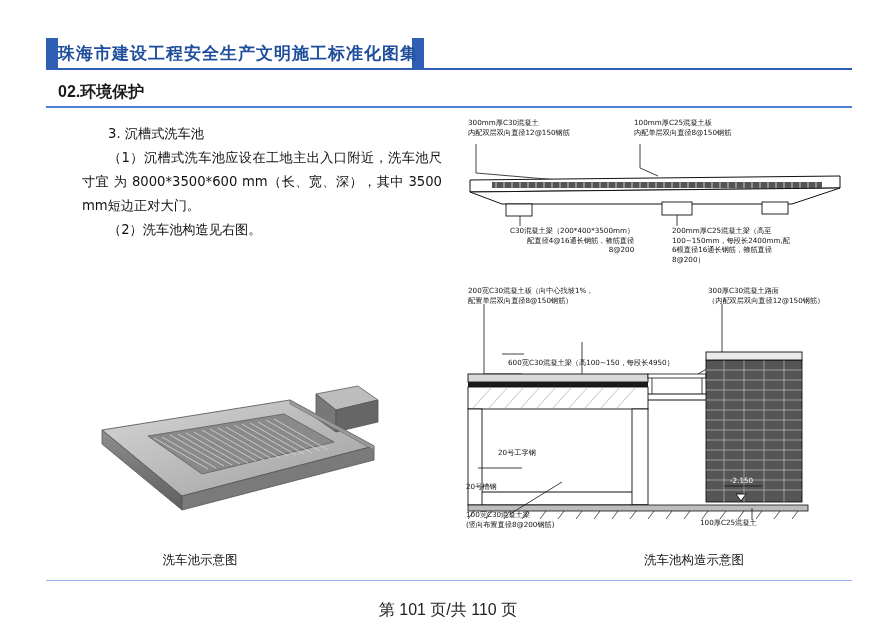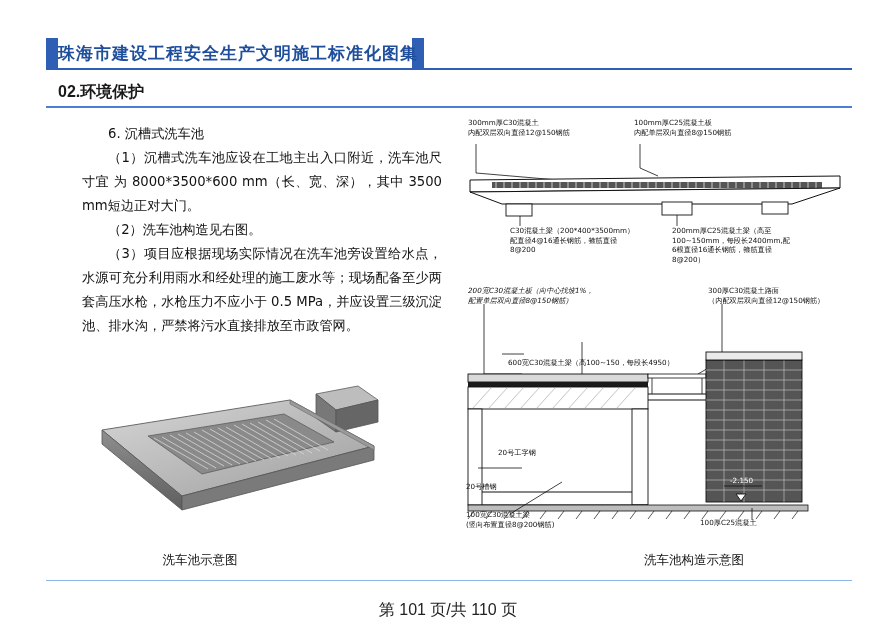--- a/index.html
+++ b/index.html
@@ -88,24 +88,23 @@
 
   <div class="header-accent-left"></div>
   <div class="header-accent-right"></div>
   <div class="header-title">珠海市建设工程安全生产文明施工标准化图集</div>
   <div class="header-rule"></div>
 
   <div class="section-title">02.环境保护</div>
   <div class="section-rule"></div>
 
   <div class="body-text">
-    <p class="indent">6. 沉槽式洗车池</p>
+    <p class="indent">3. 沉槽式洗车池</p>
     <p class="indent">（1）沉槽式洗车池应设在工地主出入口附近，洗车池尺寸宜 为 8000*3500*600 mm（长、宽、深），其中 3500 mm短边正对大门。</p>
     <p class="indent">（2）洗车池构造见右图。</p>
-    <p class="indent">（3）项目应根据现场实际情况在洗车池旁设置给水点，水源可充分利用雨水和经处理的施工废水等；现场配备至少两套高压水枪，水枪压力不应小于 0.5 MPa，并应设置三级沉淀池、排水沟，严禁将污水直接排放至市政管网。</p>
   </div>
 
   <div class="fig-top">
     <svg width="386" height="152" viewBox="0 0 386 152">
 
       <line x1="14" y1="26" x2="14" y2="55" stroke="#111" stroke-width="0.8"></line>
       <line x1="14" y1="55" x2="96" y2="62" stroke="#111" stroke-width="0.8"></line>
       <line x1="178" y1="26" x2="178" y2="50" stroke="#111" stroke-width="0.8"></line>
       <line x1="178" y1="50" x2="196" y2="58" stroke="#111" stroke-width="0.8"></line>
 
@@ -162,21 +161,21 @@
       <rect x="200" y="84" width="30" height="13" fill="#ffffff" stroke="#111" stroke-width="0.9"></rect>
       <rect x="300" y="84" width="26" height="12" fill="#ffffff" stroke="#111" stroke-width="0.9"></rect>
 
       <line x1="58" y1="98" x2="58" y2="108" stroke="#111" stroke-width="0.8"></line>
       <line x1="215" y1="97" x2="215" y2="108" stroke="#111" stroke-width="0.8"></line>
     </svg>
     <div class="lbl" style="left:6px;top:0px;">300mm厚C30混凝土
 内配双层双向直径12@150钢筋</div>
     <div class="lbl" style="left:172px;top:0px;">100mm厚C25混凝土板
 内配单层双向直径8@150钢筋</div>
-    <div class="lbl" style="left:48px;top:108px;">C30混凝土梁（200*400*3500mm）
+    <div class="lbl" style="left:48px;top:108px;text-align:right;">C30混凝土梁（200*400*3500mm）
 配直径4@16通长钢筋，箍筋直径
 8@200</div>
     <div class="lbl" style="left:210px;top:108px;width:170px;">200mm厚C25混凝土梁（高至
 100~150mm，每段长2400mm,配
 6根直径16通长钢筋，箍筋直径
 8@200）</div>
   </div>
 
   <div class="fig-mid">
     <svg width="386" height="250" viewBox="0 0 386 250">
@@ -261,21 +260,21 @@
       </g>
 
       <polygon points="274,212 284,212 279,219" fill="#ffffff" stroke="#111" stroke-width="0.9"></polygon>
       <line x1="262" y1="204" x2="300" y2="204" stroke="#111" stroke-width="0.8"></line>
 
       <line x1="120" y1="60" x2="120" y2="92" stroke="#111" stroke-width="0.8"></line>
       <line x1="60" y1="186" x2="16" y2="186" stroke="#111" stroke-width="0.8"></line>
       <line x1="100" y1="200" x2="48" y2="232" stroke="#111" stroke-width="0.8"></line>
       <line x1="290" y1="226" x2="290" y2="238" stroke="#111" stroke-width="0.8"></line>
     </svg>
-    <div class="lbl" style="left:6px;top:4px;font-style:italic;">200宽C30混凝土板（向中心找坡1%，
+    <div class="lbl" style="left:6px;top:4px;">200宽C30混凝土板（向中心找坡1%，
 配置单层双向直径8@150钢筋）</div>
     <div class="lbl" style="left:246px;top:4px;">300厚C30混凝土路面
 （内配双层双向直径12@150钢筋）</div>
     <div class="lbl" style="left:46px;top:52px;margin-top:24px;">600宽C30混凝土梁（高100~150，每段长4950）</div>
     <div class="lbl" style="left:36px;top:166px;">20号工字钢</div>
     <div class="lbl" style="left:4px;top:200px;">20号槽钢</div>
     <div class="lbl" style="left:4px;top:228px;">100宽C30混凝土梁
 (竖向布置直径8@200钢筋)</div>
     <div class="lbl" style="left:238px;top:236px;">100厚C25混凝土</div>
     <div class="lbl" style="left:268px;top:194px;color:#fff;text-align:center;">-2.150</div>

